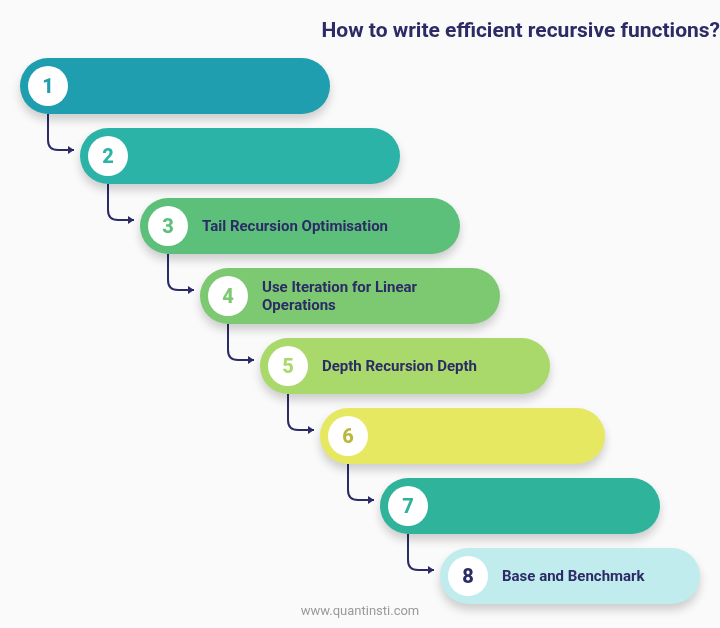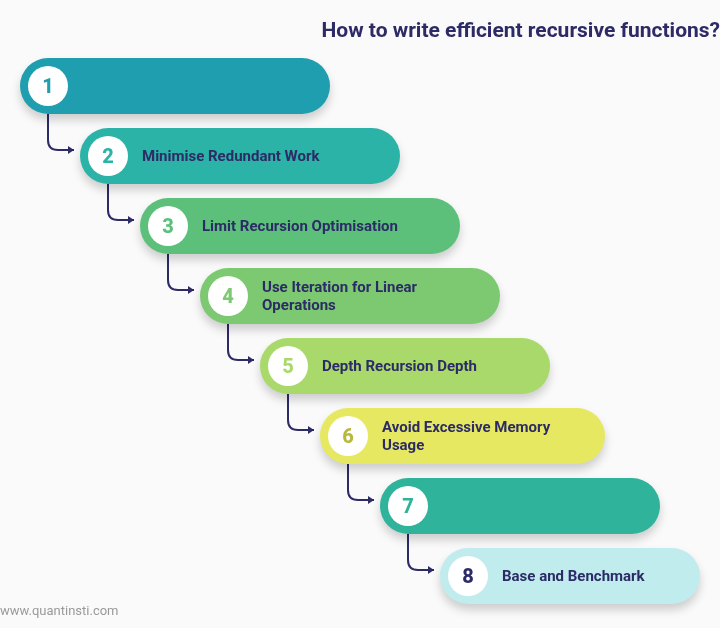--- a/index.html
+++ b/index.html
@@ -51,21 +51,21 @@
     font-size: 15px;
     color: #2c2b66;
     padding: 0 18px 0 14px;
     line-height: 1.2;
   }
   .footer {
     position: absolute;
     bottom: 10px;
     left: 0;
     width: 100%;
-    text-align: left;
+    text-align: center;
     font-size: 13px;
     color: #9a9a9a;
   }
   svg.connector {
     position: absolute;
     overflow: visible;
     pointer-events: none;
   }
 </style>
 </head>
@@ -102,37 +102,35 @@
   <svg class="connector" style="left:398px; top:486px;" width="70" height="42">
     <path d="M 10 0 L 10 26 Q 10 36 20 36 L 36 36" stroke="#2c2b66" stroke-width="2" fill="none"></path>
     <path d="M 36 36 L 30 32 L 30 40 Z" fill="#2c2b66"></path>
   </svg>
 
   <div class="step" style="left: 20px; top: 10px; width: 310px; background: rgb(30, 158, 174);">
     <div class="num" style="color: rgb(30, 158, 174);">1</div>
   </div>
   <div class="step" style="left: 80px; top: 80px; width: 320px; background: rgb(43, 179, 167);">
     <div class="num" style="color: rgb(43, 179, 167);">2</div>
-    <div class="label">Minimise Redundant Work</div>
   </div>
   <div class="step" style="left: 140px; top: 150px; width: 320px; background: rgb(92, 192, 123);">
     <div class="num" style="color: rgb(92, 192, 123);">3</div>
-    <div class="label">Limit Recursion Optimisation</div>
+    <div class="label">Tail Recursion Optimisation</div>
   </div>
   <div class="step" style="left: 200px; top: 220px; width: 300px; background: rgb(124, 201, 113);">
     <div class="num" style="color: rgb(124, 201, 113);">4</div>
     <div class="label">Use Iteration for Linear Operations</div>
   </div>
   <div class="step" style="left: 260px; top: 290px; width: 290px; background: rgb(168, 217, 106);">
     <div class="num" style="color: rgb(168, 217, 106);">5</div>
     <div class="label">Depth Recursion Depth</div>
   </div>
   <div class="step" style="left: 320px; top: 360px; width: 285px; background: rgb(231, 232, 98);">
     <div class="num" style="color: rgb(184, 185, 58);">6</div>
-    <div class="label">Avoid Excessive Memory Usage</div>
   </div>
   <div class="step" style="left: 380px; top: 430px; width: 280px; background: rgb(47, 179, 154);">
     <div class="num" style="color: rgb(47, 179, 154);">7</div>
   </div>
   <div class="step" style="left: 440px; top: 500px; width: 260px; background: rgb(192, 236, 238);">
     <div class="num" style="color: rgb(44, 43, 102);">8</div>
     <div class="label">Base and Benchmark</div>
   </div>
 
 </div>

